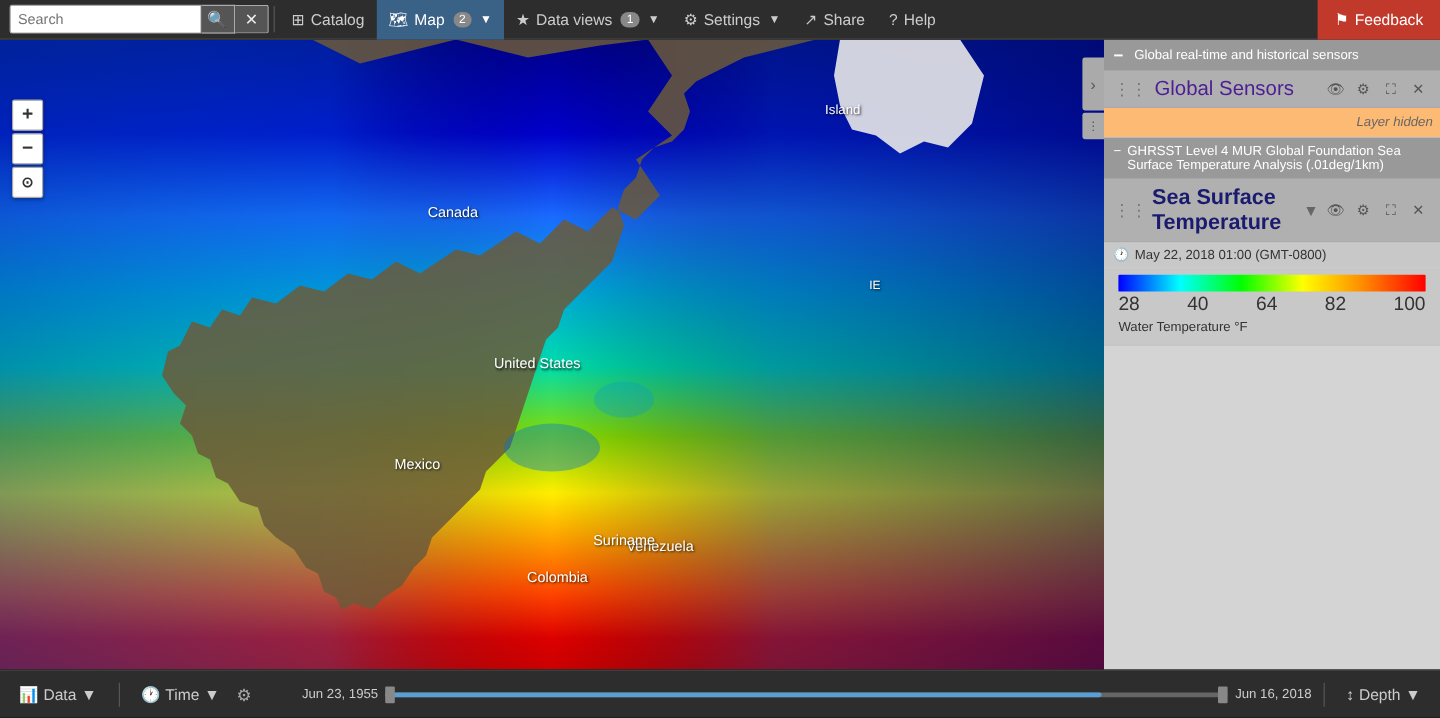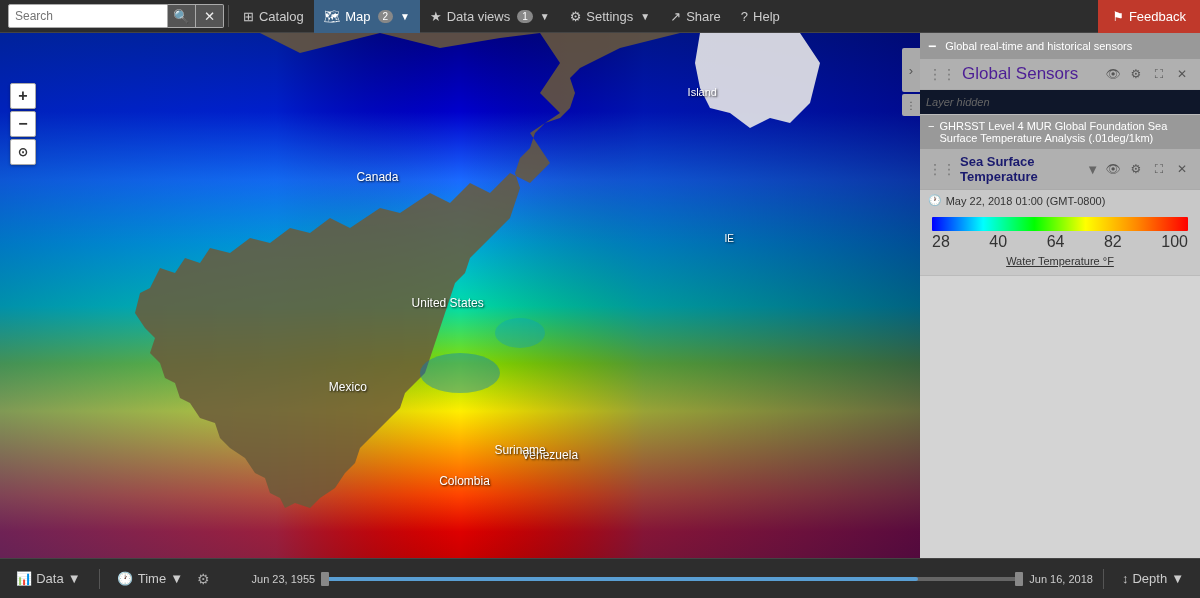--- a/index.html
+++ b/index.html
@@ -85,53 +85,53 @@
     }
     .layer-title-text {
       font-size: 17px; font-weight: normal; color: #4c1d95; flex: 1;
     }
     .layer-actions { display: flex; gap: 3px; align-items: center; }
     .layer-action-btn {
       width: 20px; height: 20px; display: flex; align-items: center; justify-content: center;
       cursor: pointer; color: #555; font-size: 12px; border-radius: 2px;
     }
     .layer-hidden-text {
-      text-align: left; padding: 6px; font-size: 11px; color: #666; font-style: italic;
-      background: #0f172a;
+      text-align: right; padding: 6px; font-size: 11px; color: #666; font-style: italic;
+      background: #fdba74;
     }
 
     
     .temp-section { border-bottom: 1px solid #bbb; }
     .temp-section-header {
       background: #999; color: #fff; padding: 5px 8px; font-size: 11px;
       display: flex; align-items: flex-start; gap: 5px;
     }
     .temp-layer-title {
       background: #b0b0b0; padding: 5px 8px; display: flex; align-items: center;
       gap: 4px; border-bottom: 1px solid #aaa;
     }
     .temp-layer-name {
-      font-size: 13px; font-weight: bold; color: #1a1a6e; flex: 1;
+      font-size: 18px; font-weight: bold; color: #1a1a6e; flex: 1;
     }
     .temp-date {
       padding: 4px 8px; font-size: 11px; color: #333; display: flex; align-items: center; gap: 4px;
       background: #c8c8c8;
     }
     .legend-bar-container { padding: 6px 12px 2px; background: #c8c8c8; }
     .legend-bar {
       height: 14px; width: 100%;
       background: linear-gradient(to right, #0000ff, #00ffff, #00ff00, #ffff00, #ff8800, #ff0000);
       border-radius: 1px;
     }
     .legend-labels {
       display: flex; justify-content: space-between; padding: 2px 0 4px;
       font-size: 16px; color: #333;
     }
     .legend-unit {
-      text-align: center; font-size: 11px; color: #333; padding: 0 0 6px; text-decoration: underline;
+      text-align: left; font-size: 11px; color: #333; padding: 0 0 6px;
     }
 
     
     #bottom-bar {
       position: absolute; bottom: 0; left: 0; right: 0; height: 40px;
       background: #2d2d2d; display: flex; align-items: center; z-index: 100;
       border-top: 1px solid #444; padding: 0 8px; gap: 6px;
     }
     .bottom-btn {
       display: flex; align-items: center; gap: 4px; color: #ccc;

